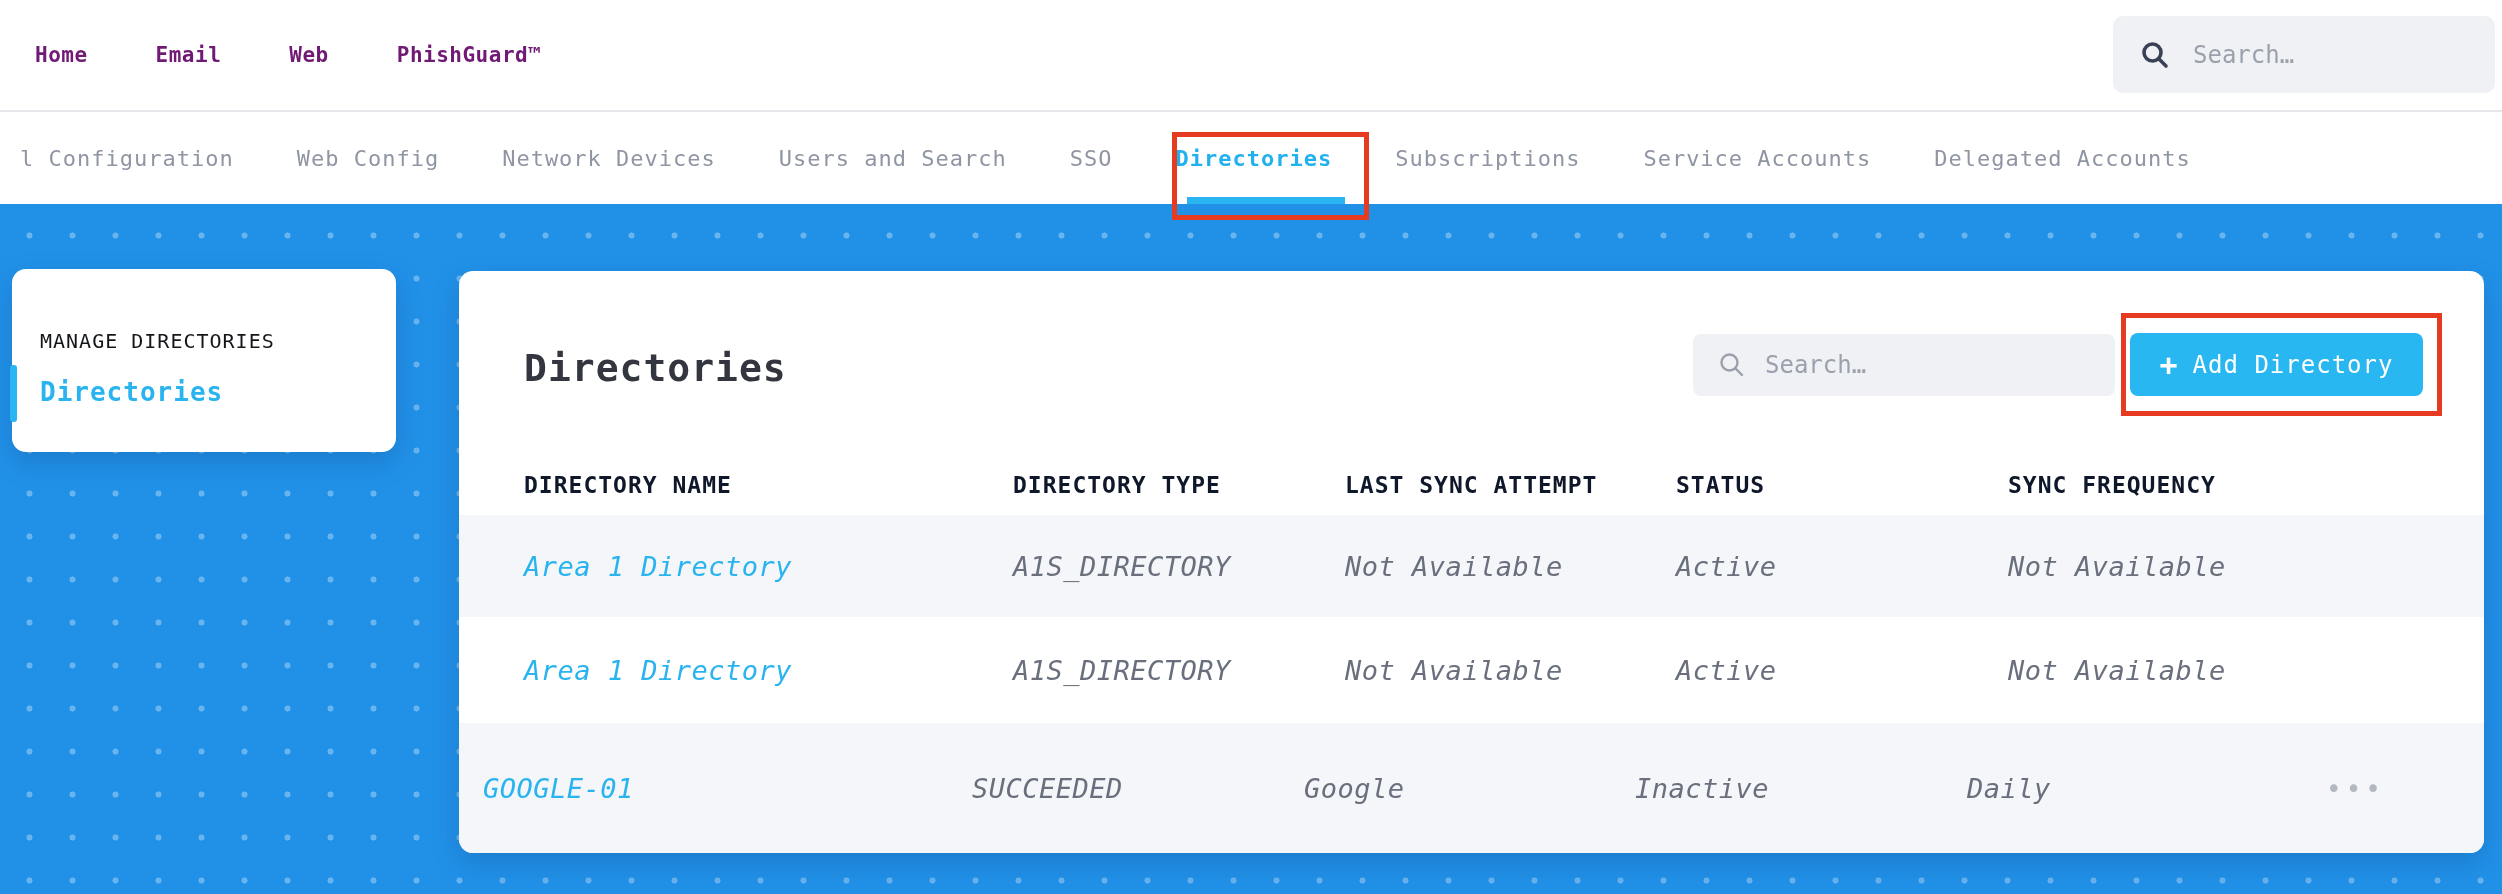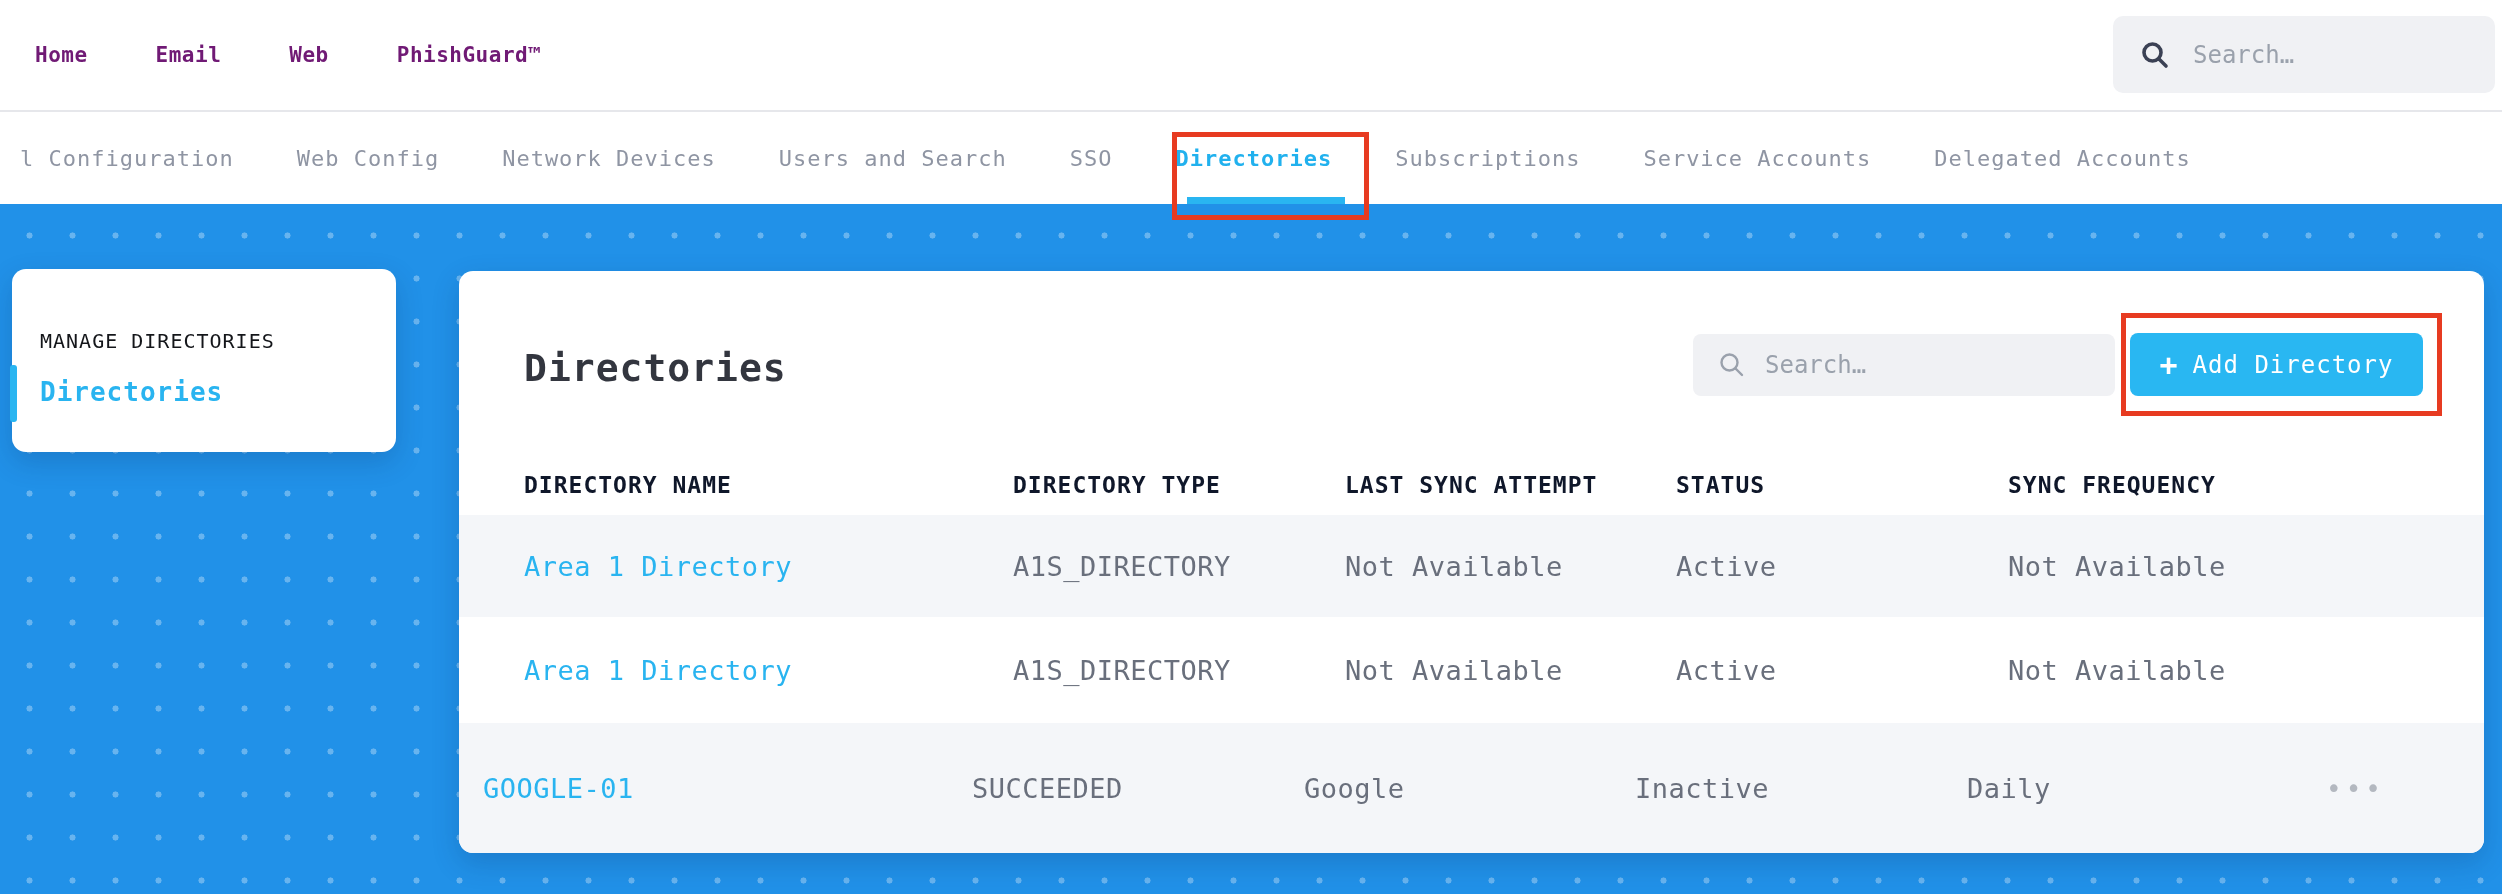--- a/index.html
+++ b/index.html
@@ -120,21 +120,21 @@
     align-items: center; padding: 0 40px 0 65px; width: 2025px;
   }
   .thead { height: 60px; }
   .thead .th {
     font-size: 23px; font-weight: bold; color: #0f172a; letter-spacing: 1px;
     white-space: nowrap;
   }
   .tr1 { height: 102px; background: #f4f6f9; }
   .tr2 { height: 106px; background: #ffffff; }
   .tr3 { height: 130px; background: #f4f6f9; padding-left: 24px; }
-  .td { font-size: 27px; color: #696f7c; letter-spacing: 0.5px; white-space: nowrap; }
+  .td { font-size: 27px; color: #696f7c; letter-spacing: 0.5px; white-space: nowrap; font-style: italic; }
   .td.link { color: #29b4f0; cursor: pointer; }
   .td.menu-cell { text-align: center; }
   .ellipsis {
     color: #b3b8c0; font-size: 26px; letter-spacing: 4px; cursor: pointer;
   }
 </style>
 </head>
 <body>
 
 <div class="screen">

